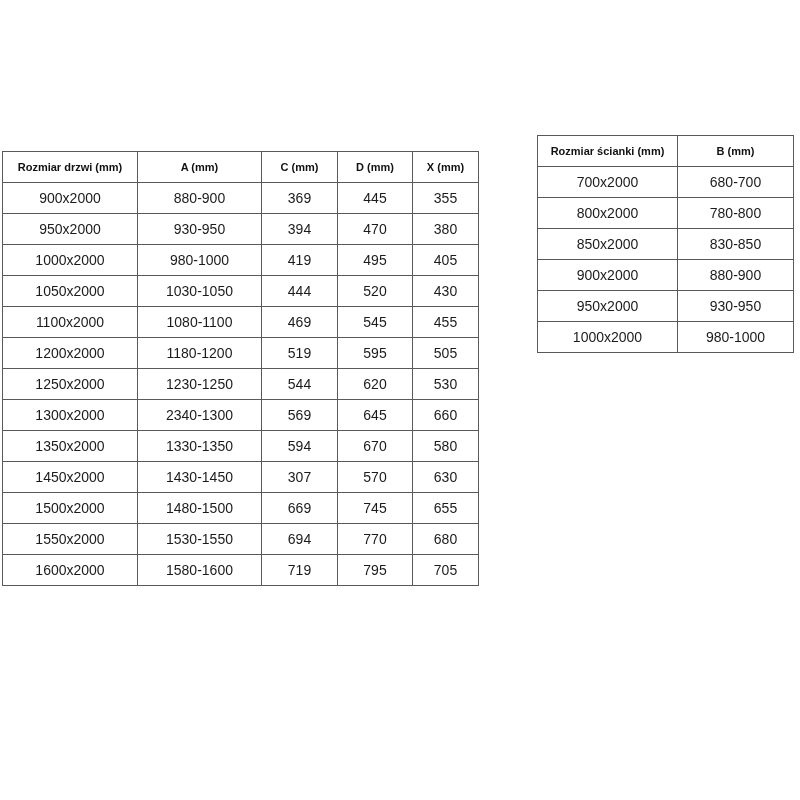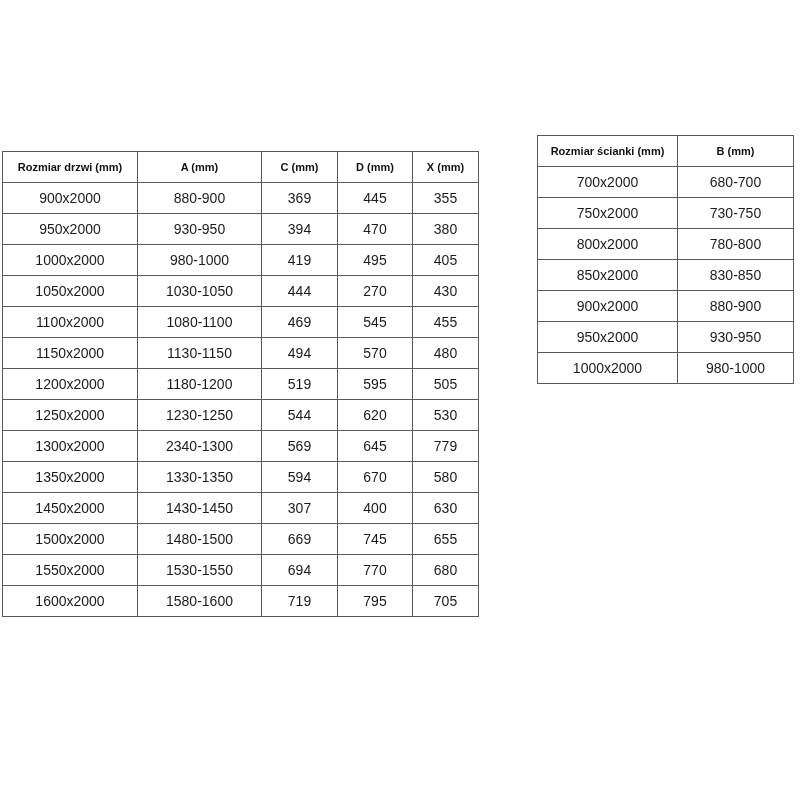--- a/index.html
+++ b/index.html
@@ -92,70 +92,63 @@
           <td>1000x2000</td>
           <td>980-1000</td>
           <td>419</td>
           <td>495</td>
           <td>405</td>
         </tr>
         <tr>
           <td>1050x2000</td>
           <td>1030-1050</td>
           <td>444</td>
-          <td>270</td>
+          <td>520</td>
           <td>430</td>
         </tr>
         <tr>
           <td>1100x2000</td>
           <td>1080-1100</td>
           <td>469</td>
           <td>545</td>
           <td>455</td>
         </tr>
         <tr>
-          <td>1150x2000</td>
-          <td>1130-1150</td>
-          <td>494</td>
-          <td>570</td>
-          <td>480</td>
-        </tr>
-        <tr>
           <td>1200x2000</td>
           <td>1180-1200</td>
           <td>519</td>
           <td>595</td>
           <td>505</td>
         </tr>
         <tr>
           <td>1250x2000</td>
           <td>1230-1250</td>
           <td>544</td>
           <td>620</td>
           <td>530</td>
         </tr>
         <tr>
           <td>1300x2000</td>
           <td>2340-1300</td>
           <td>569</td>
           <td>645</td>
-          <td>779</td>
+          <td>660</td>
         </tr>
         <tr>
           <td>1350x2000</td>
           <td>1330-1350</td>
           <td>594</td>
           <td>670</td>
           <td>580</td>
         </tr>
         <tr>
           <td>1450x2000</td>
           <td>1430-1450</td>
           <td>307</td>
-          <td>400</td>
+          <td>570</td>
           <td>630</td>
         </tr>
         <tr>
           <td>1500x2000</td>
           <td>1480-1500</td>
           <td>669</td>
           <td>745</td>
           <td>655</td>
         </tr>
         <tr>
@@ -185,24 +178,20 @@
           <th>Rozmiar ścianki (mm)</th>
           <th>B (mm)</th>
         </tr>
       </thead>
       <tbody>
         <tr>
           <td>700x2000</td>
           <td>680-700</td>
         </tr>
         <tr>
-          <td>750x2000</td>
-          <td>730-750</td>
-        </tr>
-        <tr>
           <td>800x2000</td>
           <td>780-800</td>
         </tr>
         <tr>
           <td>850x2000</td>
           <td>830-850</td>
         </tr>
         <tr>
           <td>900x2000</td>
           <td>880-900</td>

